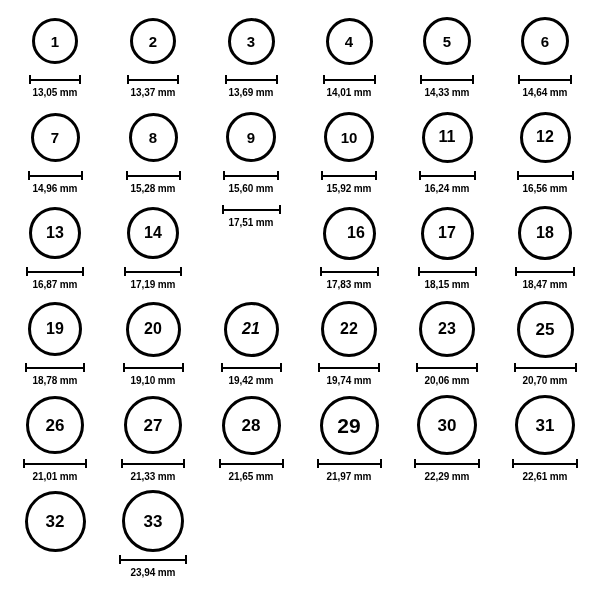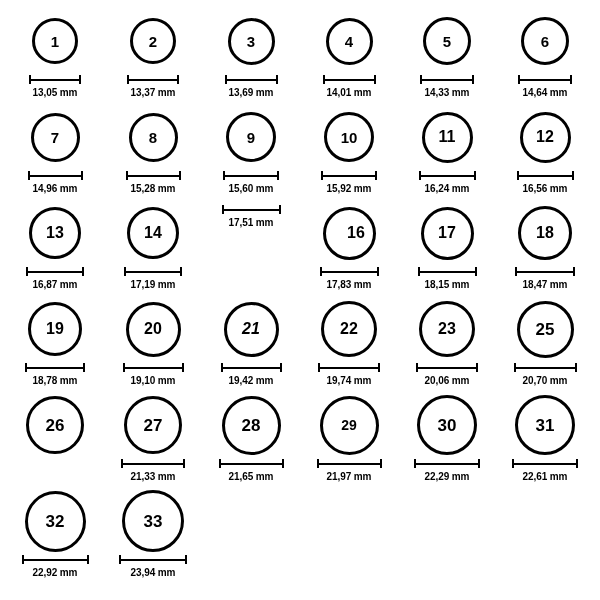--- a/index.html
+++ b/index.html
@@ -449,20 +449,28 @@
           </div>
           <div class="mm">20,70 mm</div>
         </div>
       </div>
       <div class="cell">
         <div class="ring-wrap">
           <div class="ring" style="width: 58px; height: 58px;">
             <span class="ring-num" style="font-size: 17px;">26</span>
           </div>
         </div>
+        <div class="measure">
+          <div class="caliper" style="width: 64px;">
+            <div class="bar"></div>
+            <div class="tick left"></div>
+            <div class="tick right"></div>
+          </div>
+          <div class="mm">21,01 mm</div>
+        </div>
       </div>
       <div class="cell">
         <div class="ring-wrap">
           <div class="ring" style="width: 58px; height: 58px;">
             <span class="ring-num" style="font-size: 17px;">27</span>
           </div>
         </div>
         <div class="measure">
           <div class="caliper" style="width: 64px;">
             <div class="bar"></div>
@@ -483,21 +491,21 @@
             <div class="bar"></div>
             <div class="tick left"></div>
             <div class="tick right"></div>
           </div>
           <div class="mm">21,65 mm</div>
         </div>
       </div>
       <div class="cell">
         <div class="ring-wrap">
           <div class="ring" style="width: 59px; height: 59px;">
-            <span class="ring-num" style="font-size: 14px;">29</span>
+            <span class="ring-num" style="font-size: 21px;">29</span>
           </div>
         </div>
         <div class="measure">
           <div class="caliper" style="width: 65px;">
             <div class="bar"></div>
             <div class="tick left"></div>
             <div class="tick right"></div>
           </div>
           <div class="mm">21,97 mm</div>
         </div>
@@ -530,28 +538,20 @@
             <div class="tick right"></div>
           </div>
           <div class="mm">22,61 mm</div>
         </div>
       </div>
       <div class="cell">
         <div class="ring-wrap">
           <div class="ring" style="width: 61px; height: 61px;">
             <span class="ring-num" style="font-size: 17px;">32</span>
           </div>
-        </div>
-        <div class="measure">
-          <div class="caliper" style="width: 67px;">
-            <div class="bar"></div>
-            <div class="tick left"></div>
-            <div class="tick right"></div>
-          </div>
-          <div class="mm">22,92 mm</div>
         </div>
       </div>
       <div class="cell">
         <div class="ring-wrap">
           <div class="ring" style="width: 62px; height: 62px;">
             <span class="ring-num" style="font-size: 17px;">33</span>
           </div>
         </div>
         <div class="measure">
           <div class="caliper" style="width: 68px;">

